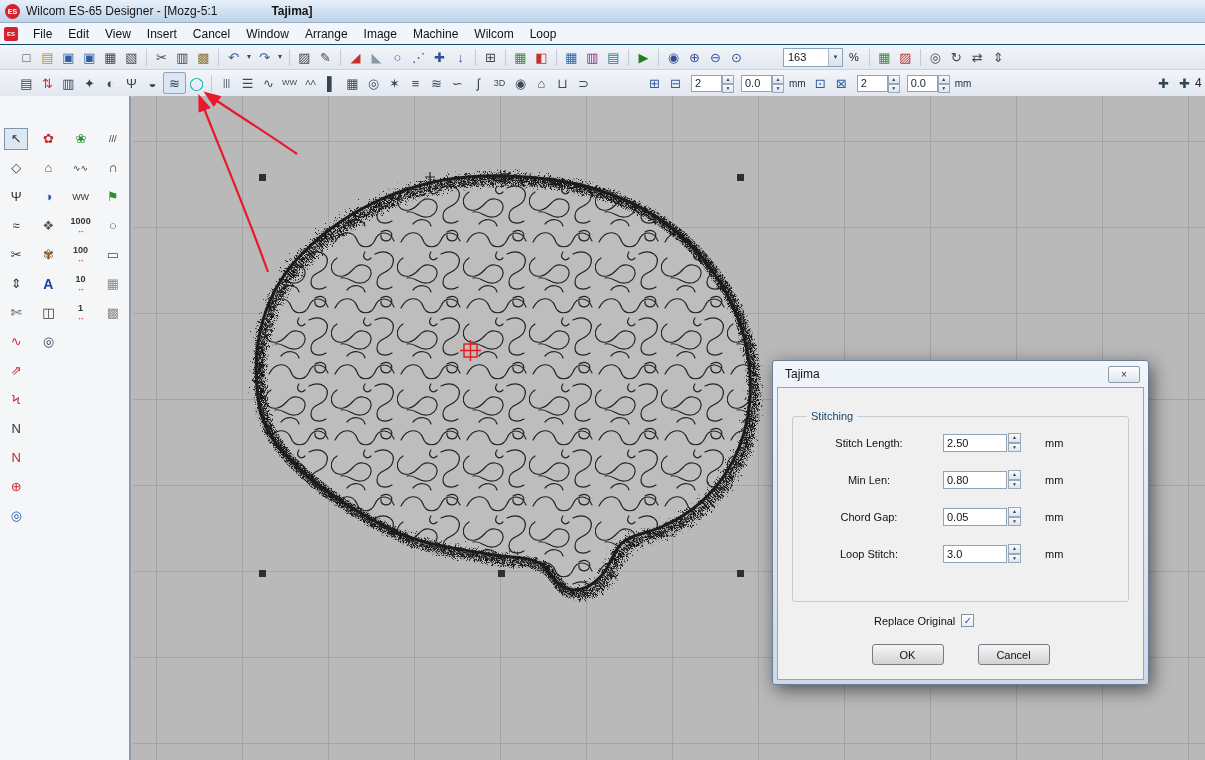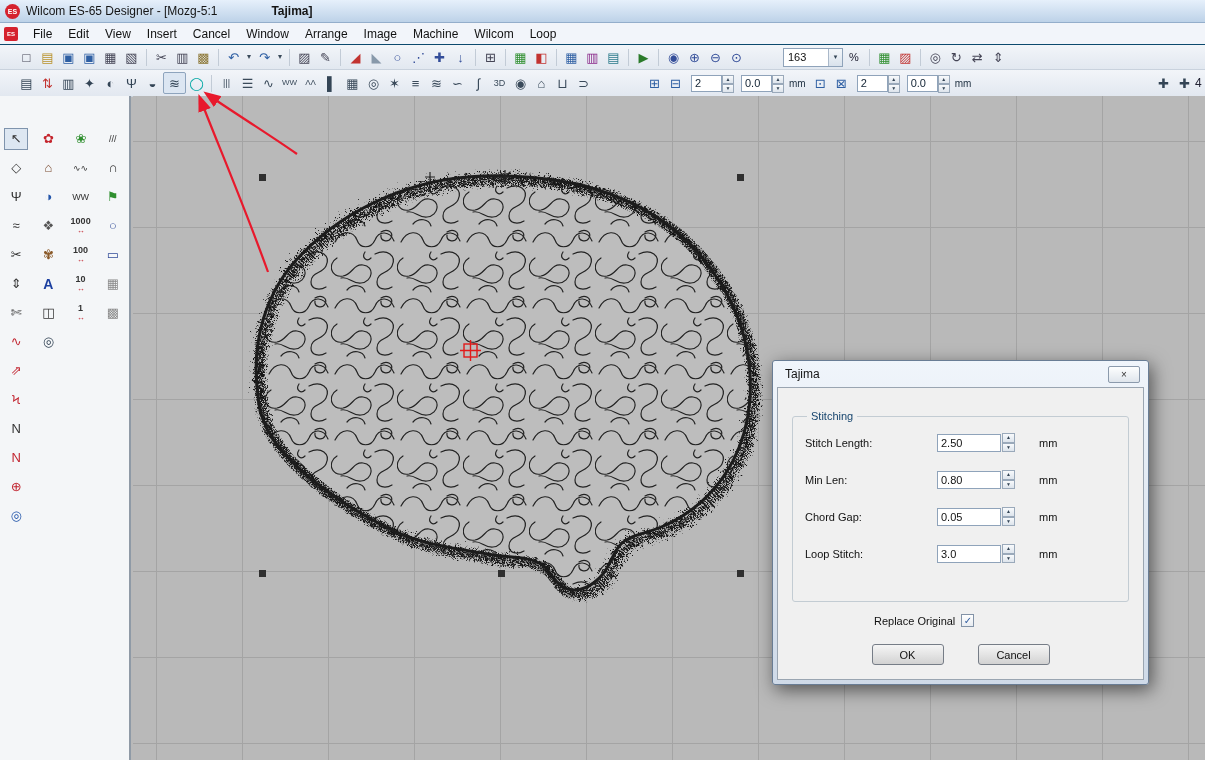--- a/index.html
+++ b/index.html
@@ -77,21 +77,21 @@
     box-shadow:3px 5px 18px rgba(0,0,0,.55);padding:0 4px 4px;}
   .dlg-title{height:26px;display:flex;align-items:center;justify-content:space-between;
     font-size:12px;color:#141414;padding:0 4px 0 8px;}
   .dlg-close{width:30px;height:15px;background:linear-gradient(#fdfefe,#dfe5ec);border:1px solid #8b9aac;
     border-radius:2px;font-size:10px;display:flex;align-items:center;justify-content:center;color:#333;}
   .dlg-body{background:#f0f0f0;border:1px solid #9aa5b1;height:293px;position:relative;box-sizing:border-box;}
   fieldset.grpbox{position:absolute;left:14px;right:14px;top:22px;height:192px;margin:0;
     border:1px solid #c3ccd3;border-radius:3px;padding:2px 12px 0;box-sizing:border-box;}
   fieldset.grpbox legend{font-size:11px;color:#17456e;padding:0 4px;margin-left:2px;}
   .frow{display:flex;align-items:center;height:37px;}
-  .flabel{width:128px;text-align:left;font-size:11px;color:#111;margin-right:4px;flex:none;}
+  .flabel{width:128px;text-align:center;font-size:11px;color:#111;margin-right:10px;flex:none;}
   .fin{width:56px;height:16px;border:1px solid #8fa3ba;font-size:11px;padding:0 3px;
     font-family:inherit;background:#fff;color:#111;flex:none;}
   .frow .spin{height:19px;width:13px;margin-left:1px;}
   .funit{font-size:11px;margin-left:22px;color:#111;}
   .chkrow{position:absolute;left:96px;top:226px;display:flex;align-items:center;gap:6px;font-size:11px;color:#111;}
   .chk{width:13px;height:13px;border:1px solid #8393a7;background:linear-gradient(#fff,#e8ecf1);
     display:flex;align-items:center;justify-content:center;font-size:10px;color:#2d5a9e;font-weight:bold;box-sizing:border-box;}
   .btnrow{position:absolute;left:0;right:0;top:256px;display:flex;justify-content:center;gap:34px;}
   .btnrow button{width:72px;height:21px;font-size:11px;font-family:inherit;color:#111;
     background:linear-gradient(#f5f5f5,#e6e6e6 45%,#d2d2d2);border:1px solid #767d87;border-radius:3px;}

